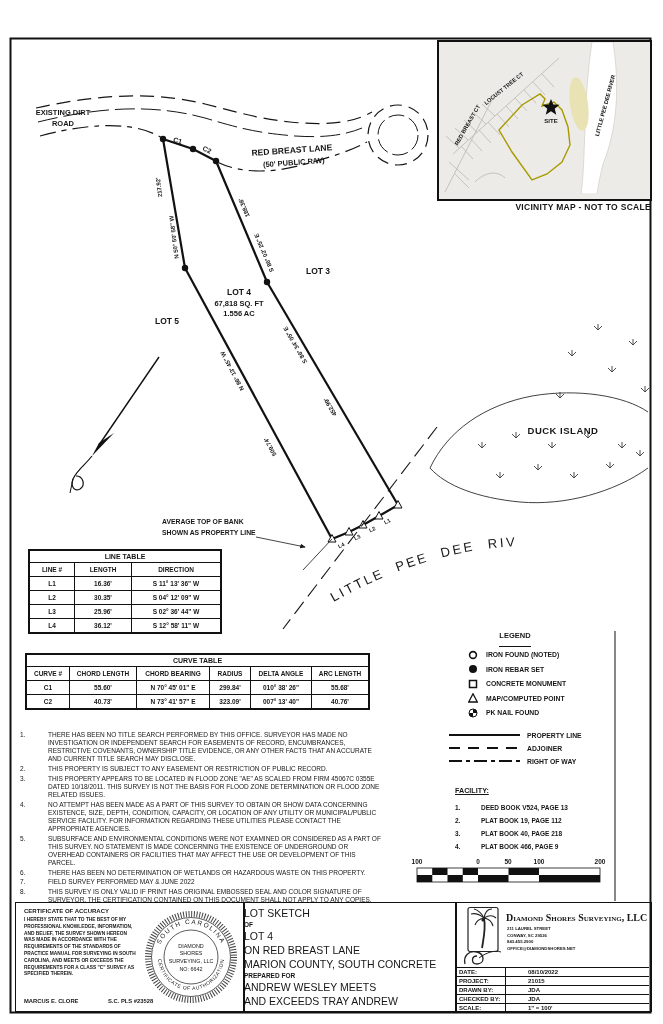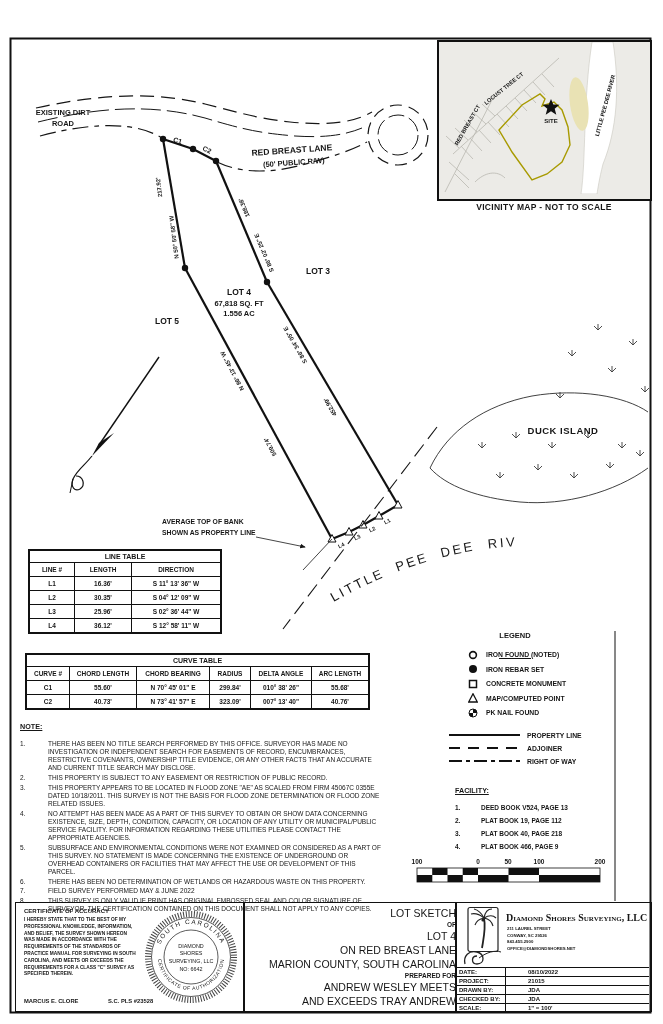--- a/index.html
+++ b/index.html
@@ -2,32 +2,32 @@
 <html><head>
 <meta charset="utf-8">
 <style>
   html,body{margin:0;padding:0;background:#fff;}
   .page{position:relative;width:663px;height:1024px;background:#fff;overflow:hidden;
         font-family:"Liberation Sans",sans-serif;color:#161616;}
   svg text{fill:#161616;}
   .abs{position:absolute;}
   
   .vmap{position:absolute;left:437px;top:40px;width:211px;height:157px;border:2.5px solid #111;background:#ecebe7;}
-  .vcap{position:absolute;left:437px;top:202px;width:214px;text-align:center;font-size:8.5px;font-weight:bold;letter-spacing:.3px;}
+  .vcap{position:absolute;left:437px;top:202px;width:214px;text-align:right;font-size:8.5px;font-weight:bold;letter-spacing:.3px;}
   
   table{border-collapse:collapse;background:#fff;}
   .ltab{position:absolute;left:28px;top:549px;}
   .ctab{position:absolute;left:25px;top:653px;}
   .ltab table,.ctab table{border:2px solid #111;}
   td,th{border:1px solid #111;font-size:6.5px;font-weight:bold;text-align:center;padding:3px 3px;white-space:nowrap;}
   .tcap td{font-size:7px;padding:2px;}
   
   .legend{position:absolute;left:440px;top:631px;width:172px;}
   .leg-title{width:150px;text-align:center;font-size:7.5px;font-weight:bold;}
-  .leg-title span{border-bottom:1px solid #111;padding-bottom:18px;}
+  .leg-title span{border-bottom:1px solid #111;padding-bottom:6px;}
   .leg-row{display:flex;align-items:center;height:13.5px;margin-top:1px;}
   .leg-ic{width:11px;height:11px;margin-left:27px;display:flex;align-items:center;justify-content:center;}
   .leg-lab{margin-left:8px;font-size:6.8px;font-weight:bold;white-space:nowrap;}
   .leg-lines{margin-top:9px;}
   .leg-lrow{display:flex;align-items:center;height:13px;}
   .leg-sample{width:71px;height:0;margin-left:9px;}
   .ls-prop{border-top:2.2px solid #111;}
   .ls-adj{height:2px;background:repeating-linear-gradient(90deg,#111 0 11px,transparent 11px 19px);}
   .ls-row{height:2px;background:repeating-linear-gradient(90deg,#111 0 13px,transparent 13px 17px,#111 17px 21px,transparent 21px 25px);}
   .leg-llab{margin-left:7px;font-size:6.8px;font-weight:bold;white-space:nowrap;}
@@ -42,21 +42,21 @@
   .rf-row{display:grid;grid-template-columns:26px 1fr;font-size:6.5px;font-weight:bold;line-height:13px;}
   .rf-items{margin-top:6px;}
   
   .certbox{position:absolute;left:15px;top:902px;width:228px;height:108px;border:1.5px solid #111;}
   .cert-title{position:absolute;left:8px;top:5px;font-size:6px;font-weight:bold;}
   .cert-body{position:absolute;left:8px;top:14px;width:113px;font-size:4.8px;font-weight:bold;line-height:1.42;}
   .cert-name{position:absolute;left:8px;bottom:7px;font-size:5.8px;font-weight:bold;}
   .cert-lic{position:absolute;left:92px;bottom:7px;font-size:5.8px;font-weight:bold;}
   .sealwrap{position:absolute;right:3px;top:4px;width:100px;height:100px;}
   .titlebox{position:absolute;left:243px;top:902px;width:212px;height:108px;border:1.5px solid #111;
-            display:flex;flex-direction:column;align-items:flex-end;justify-content:center;gap:2px;}
+            display:flex;flex-direction:column;align-items:flex-start;justify-content:center;gap:2px;}
   .t-lg{font-size:10.5px;white-space:nowrap;}
   .t-sm{font-size:6.5px;font-weight:bold;}
   .firmbox{position:absolute;left:455px;top:902px;width:195px;height:108px;border:1.5px solid #111;}
   .firm-name{position:absolute;left:50px;top:9px;font-family:"Liberation Serif",serif;font-variant:small-caps;
              font-size:10px;font-weight:600;white-space:nowrap;}
   .firm-addr{position:absolute;left:51px;top:23px;font-size:4.3px;font-weight:bold;line-height:1.55;}
   .logo{position:absolute;left:5px;top:3px;}
   .infotab{position:absolute;left:0;top:64px;width:193px;}
   .inf-row{display:grid;grid-template-columns:50px 1fr;border-top:1px solid #111;height:8px;
            font-size:6px;font-weight:bold;line-height:8px;}
@@ -358,21 +358,20 @@
         <span class="leg-llab">ADJOINER</span>
       </div>
       <div class="leg-lrow">
         <span class="leg-sample ls-row"></span>
         <span class="leg-llab">RIGHT OF WAY</span>
       </div>
     </div>
   </div>
 
   <div class="notes">
-    <div class="nt-title">NOTE:</div>
     <div class="nt-items">
       <div class="nt-row">
           <span>1.</span>
           <span>THERE HAS BEEN NO TITLE SEARCH PERFORMED BY THIS OFFICE.  SURVEYOR HAS MADE NO INVESTIGATION OR INDEPENDENT SEARCH FOR EASEMENTS OF RECORD, ENCUMBRANCES, RESTRICTIVE COVENANTS, OWNERSHIP TITLE EVIDENCE, OR ANY OTHER FACTS THAT AN ACCURATE AND CURRENT TITLE SEARCH MAY DISCLOSE.</span>
         </div>
       <div class="nt-row">
           <span>2.</span>
           <span>THIS PROPERTY IS SUBJECT TO ANY EASEMENT OR RESTRICTION OF PUBLIC RECORD.</span>
         </div>
       <div class="nt-row">
@@ -452,21 +451,21 @@
         </g>
       </svg>
     </div>
   </div>
 
   <div class="titlebox">
     <div class="t-lg">LOT SKETCH</div>
     <div class="t-sm">OF</div>
     <div class="t-lg">LOT 4</div>
     <div class="t-lg">ON RED BREAST LANE</div>
-    <div class="t-lg">MARION COUNTY, SOUTH CAROLINA</div>
+    <div class="t-lg">MARION COUNTY, SOUTH CONCRETE</div>
     <div class="t-sm">PREPARED FOR</div>
     <div class="t-lg">ANDREW WESLEY MEETS</div>
     <div class="t-lg">AND EXCEEDS TRAY ANDREW</div>
   </div>
 
   <div class="firmbox">
     <div class="logo">
       <svg width="46" height="64" viewBox="0 0 46 64">
         <rect x="7" y="1.5" width="30" height="44" rx="2" fill="none" stroke="#222" stroke-width="1.2"></rect>
         <path d="M 21,42 C 23,30 25,22 23,12" fill="none" stroke="#222" stroke-width="1.8"></path>

